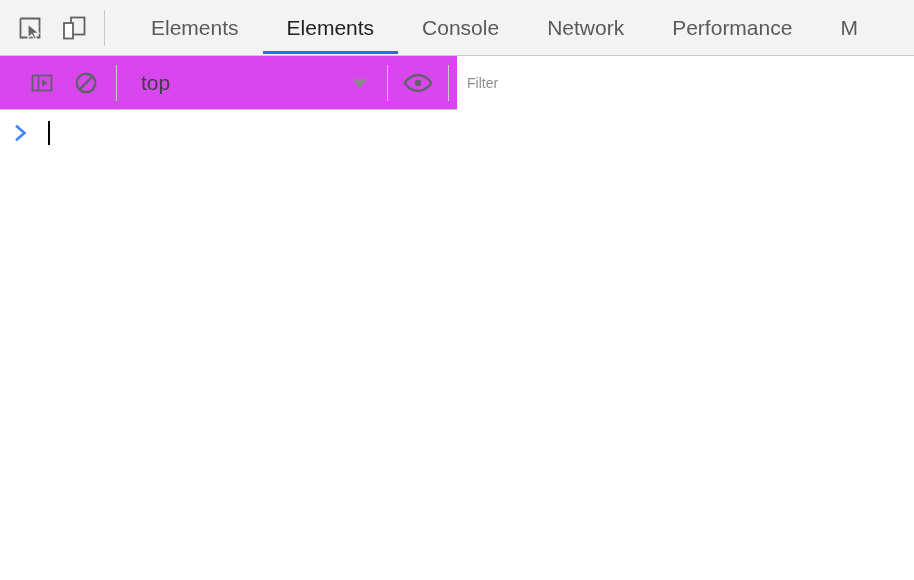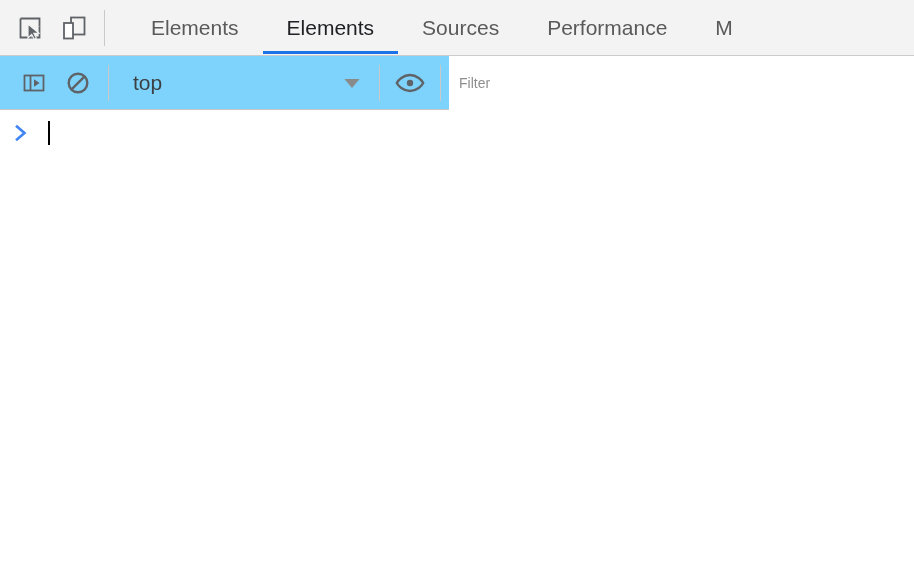--- a/index.html
+++ b/index.html
@@ -93,26 +93,26 @@
     bottom: 2px;
     height: 3px;
     background: var(--accent, #1a73e8);
   }
 
   
   .console-toolbar {
     position: relative;
     height: 54px;
     flex: 0 0 54px;
-    background: #7dd3fc;
+    background: #d946ef;
     border-bottom: 1px solid #c6c6c6;
     box-sizing: border-box;
     display: flex;
     align-items: center;
-    padding-left: 12px;
+    padding-left: 20px;
   }
 
   .ctx-select {
     display: flex;
     align-items: center;
     height: 38px;
     min-width: 250px;
     padding: 0 10px 0 12px;
     margin-left: 4px;
     cursor: pointer;
@@ -217,21 +217,22 @@
         <rect x="11" y="3.5" width="13.5" height="17" fill="none" stroke="#5f6368" stroke-width="1.8"></rect>
         <rect x="4" y="9" width="9" height="15.5" fill="#ffffff" stroke="#5f6368" stroke-width="1.8"></rect>
       </svg>
     </button>
 
     <div class="vsep"></div>
 
     <div class="tabs">
       <button class="tab">Elements</button>
       <button class="tab active">Elements</button>
-      <button class="tab">Sources</button>
+      <button class="tab">Console</button>
+      <button class="tab">Network</button>
       <button class="tab">Performance</button>
       <button class="tab">M</button>
     </div>
   </div>
 
   <div class="console-toolbar">
 
     <button class="tool-btn" title="Show console sidebar">
       <svg width="26" height="26" viewBox="0 0 26 26">
         <rect x="3.5" y="5.5" width="19" height="15" fill="none" stroke="#5f6368" stroke-width="1.8"></rect>

